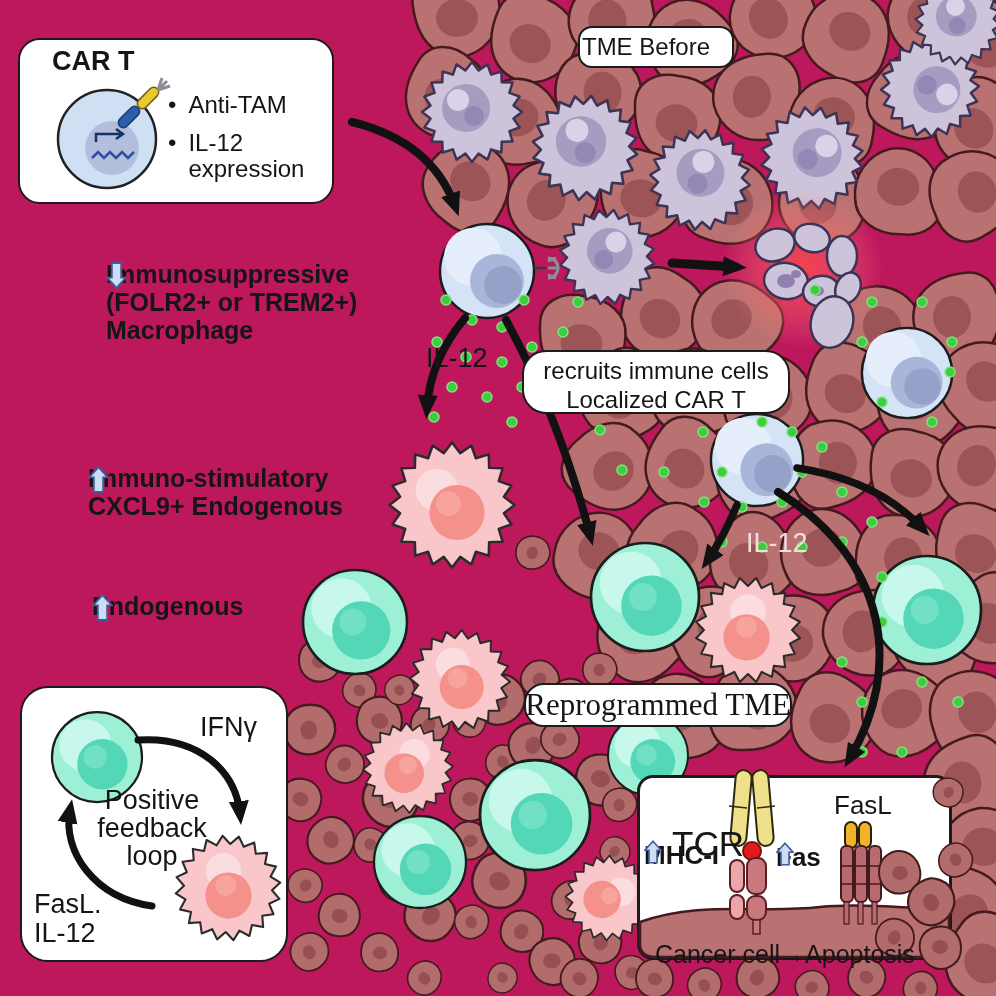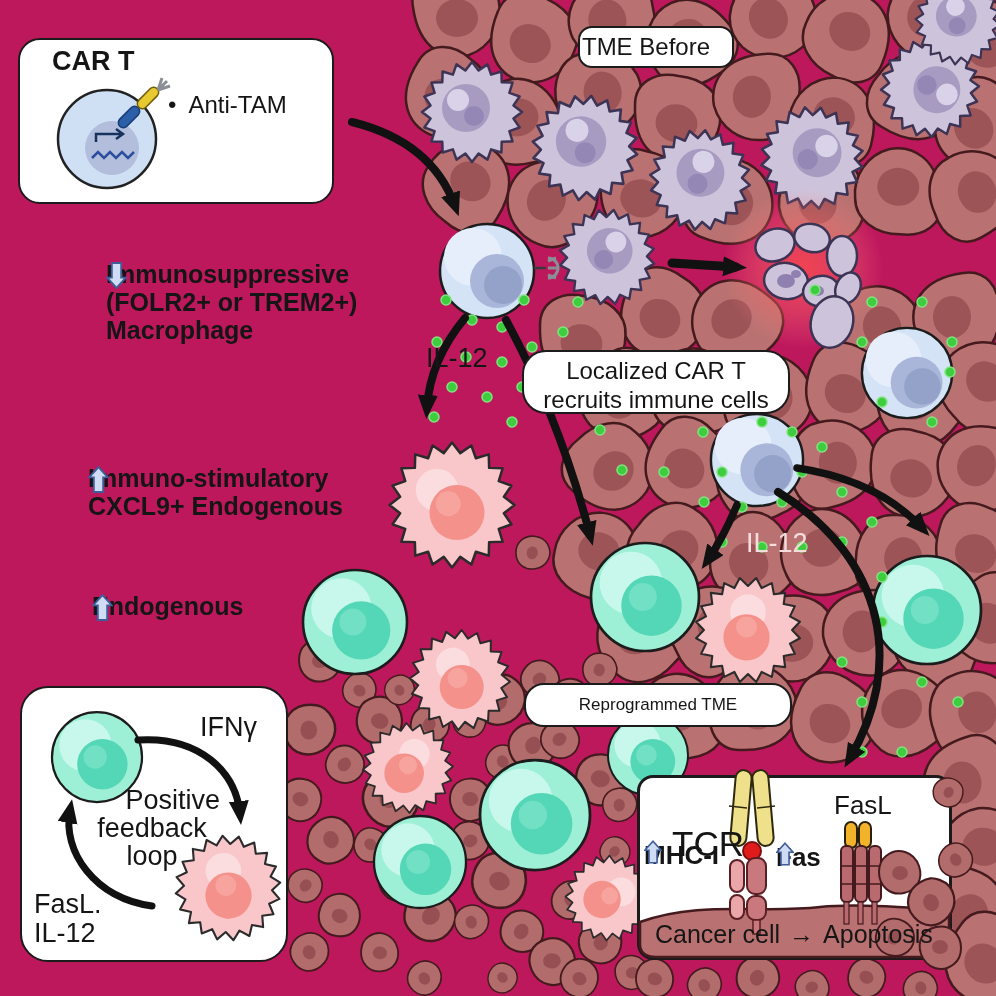--- a/index.html
+++ b/index.html
@@ -10,22 +10,22 @@
   .wbox{position:absolute;background:#ffffff;border:2.5px solid #1b1b1b;z-index:2;box-sizing:border-box;}
   .lbl{position:absolute;z-index:4;white-space:nowrap;}
   .boxtext{position:absolute;z-index:4;text-align:center;}
   .leftlab{position:absolute;z-index:4;display:flex;align-items:flex-start;gap:6px;
            font-weight:bold;font-size:25px;line-height:1.12;}
   .leftlab .txt span{display:block;white-space:nowrap;}
   .arrow-ico{flex:0 0 auto;margin-top:2px;}
   .bullets{position:absolute;z-index:4;font-size:24px;line-height:1.08;}
   .bullets .b{display:flex;gap:12px;margin-bottom:12px;}
   .bullets .dot::before{content:"•";}
-  .caption-row{position:absolute;z-index:4;display:flex;gap:9px;align-items:center;
-               font-size:25px;}
+  .caption-row{position:absolute;z-index:4;display:flex;align-items:center;
+               font-size:25px;margin-top:20px;}
   .small-note{font-size:27px;}
 </style>
 </head>
 <body>
 
 <div id="stage">
 
   <svg class="z1" width="996" height="996" viewBox="0 0 996 996">
     <defs>
       <radialGradient id="glow">
@@ -375,40 +375,44 @@
     </g>
   </svg>
 
   <div class="lbl" style="left:52px;top:46px;font-size:27px;font-weight:bold;">CAR T</div>
 
   <div class="bullets" style="left:168px;top:92px;width:158px;white-space:normal;">
     <div class="b">
         <span class="dot"></span>
       <span>Anti-TAM</span>
       </div>
+    <div class="b">
+        <span class="dot"></span>
+      <span>IL-12 expression</span>
+      </div>
   </div>
 
   <div class="boxtext" style="left:578px;top:26px;width:136px;height:42px;line-height:42px;font-size:24px;">TME Before</div>
 
   <div class="leftlab" style="left:106px;top:260px;">
     <svg class="arrow-ico" width="21" height="27" viewBox="0 0 20 26">
       <polygon points="10,25 1,15 5.5,15 5.5,1 14.5,1 14.5,15 19,15" fill="#cfdcf3" stroke="#3f5e97" stroke-width="1.8"></polygon>
     </svg>
     <div class="txt">
       <span>Immunosuppressive</span>
       <span>(FOLR2+ or TREM2+)</span>
       <span>Macrophage</span>
     </div>
   </div>
 
   <div class="lbl small-note" style="left:426px;top:343px;">IL-12</div>
 
   <div class="boxtext" style="left:522px;top:356px;width:268px;font-size:24px;line-height:1.22;">
+    <span style="display:block;">recruits immune cells</span>
     <span style="display:block;">Localized CAR T</span>
-    <span style="display:block;">recruits immune cells</span>
   </div>
 
   <div class="leftlab" style="left:88px;top:464px;">
     <svg class="arrow-ico" width="21" height="27" viewBox="0 0 20 26">
       <polygon points="10,1 19,11 14.5,11 14.5,25 5.5,25 5.5,11 1,11" fill="#cfdcf3" stroke="#3f5e97" stroke-width="1.8"></polygon>
     </svg>
     <div class="txt">
       <span>Immuno-stimulatory</span>
       <span>CXCL9+ Endogenous</span>
     </div>
@@ -418,25 +422,25 @@
     <svg class="arrow-ico" width="21" height="27" viewBox="0 0 20 26">
       <polygon points="10,1 19,11 14.5,11 14.5,25 5.5,25 5.5,11 1,11" fill="#cfdcf3" stroke="#3f5e97" stroke-width="1.8"></polygon>
     </svg>
     <div class="txt">
       <span>Endogenous</span>
     </div>
   </div>
 
   <div class="lbl small-note" style="left:746px;top:528px;color:#f6dddd;">IL-12</div>
 
-  <div class="boxtext" style="left:524px;top:683px;width:268px;height:44px;line-height:44px;font-size:17px;">Reprogrammed TME</div>
+  <div class="boxtext" style="left:524px;top:683px;width:268px;height:44px;line-height:44px;font-size:31px;font-family:Liberation Serif, serif;">Reprogrammed TME</div>
 
   <div class="lbl small-note" style="left:200px;top:712px;">IFNγ</div>
   <div class="boxtext small-note" style="left:84px;top:786px;width:136px;line-height:1.04;">
-    <span style="display:block;text-align:right;">Positive</span>
+    <span style="display:block;">Positive</span>
     <span style="display:block;">feedback</span>
     <span style="display:block;">loop</span>
   </div>
   <div class="lbl small-note" style="left:34px;top:890px;line-height:1.08;">
     <span style="display:block;">FasL.</span>
     <span style="display:block;">IL-12</span>
   </div>
 
   <div class="lbl" style="left:672px;top:824px;font-size:35px;">TCR</div>
   <div class="lbl" style="left:834px;top:790px;font-size:26px;">FasL</div>

